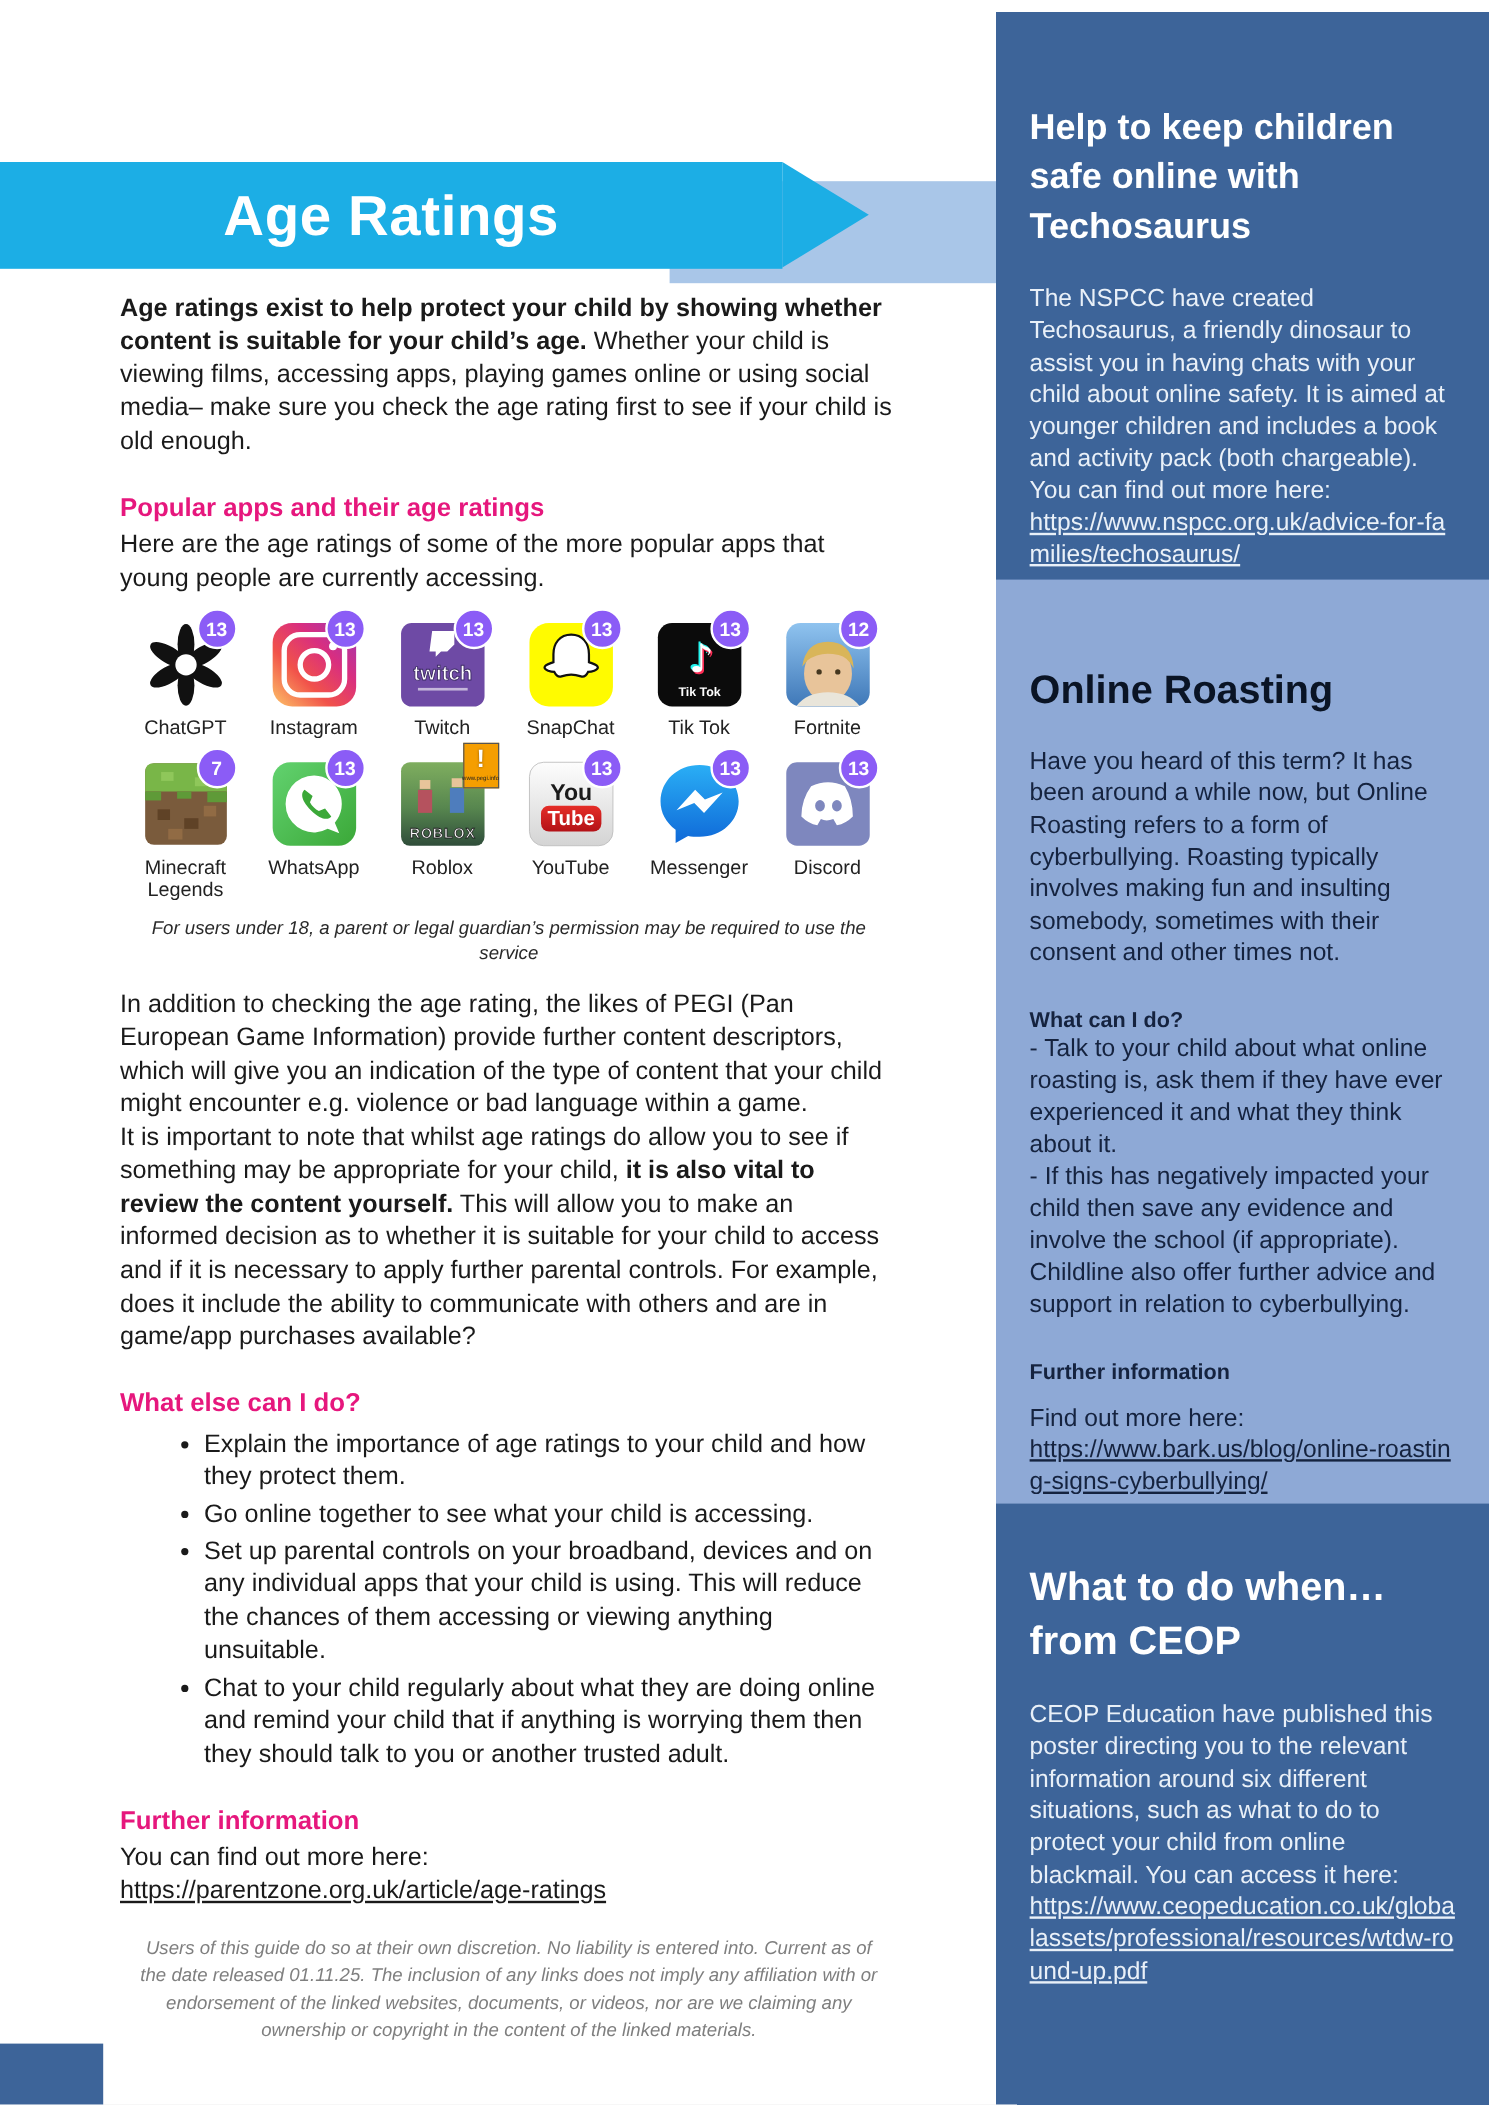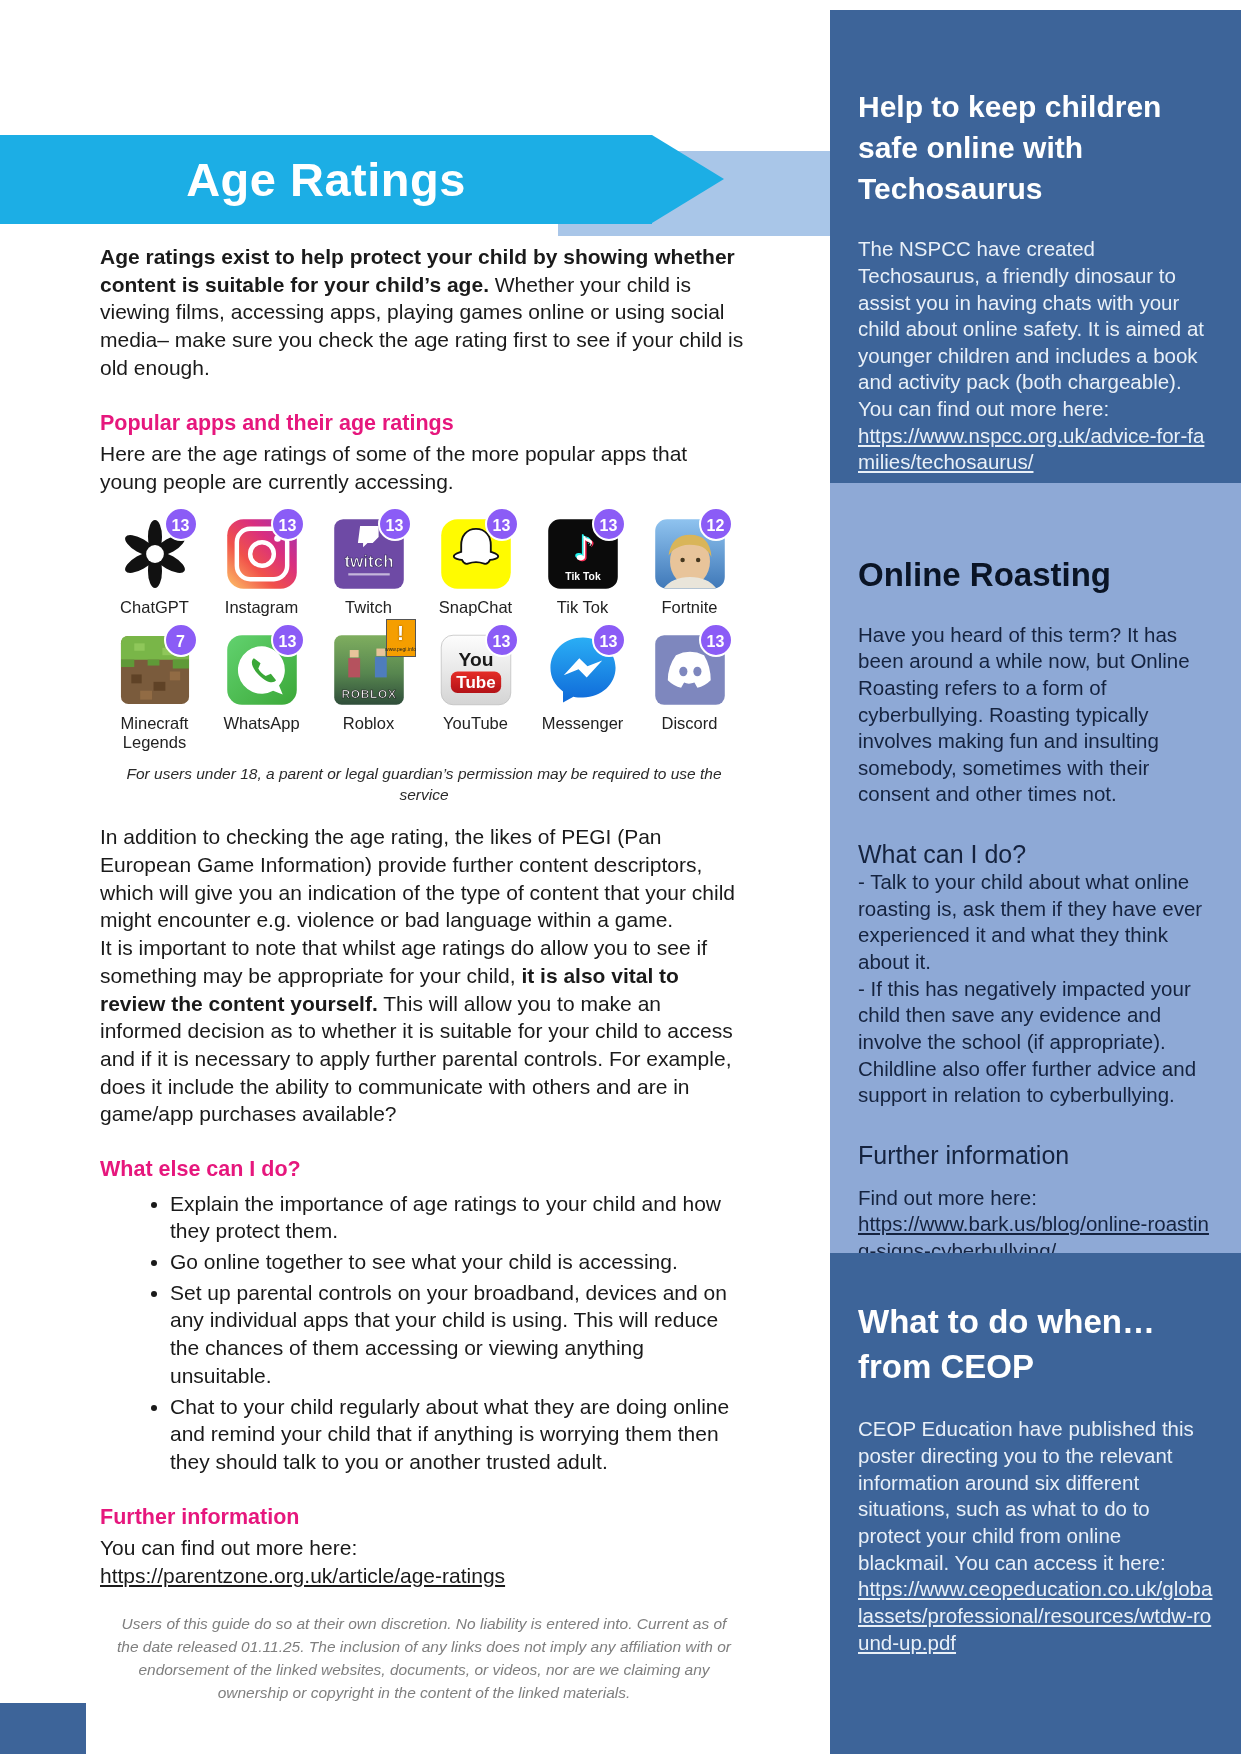--- a/index.html
+++ b/index.html
@@ -48,21 +48,21 @@
 
   
   .side-dark1, .side-light, .side-dark2 { position:absolute; left:830px; width:411px; box-sizing:border-box; }
   .side-dark1 { top:10px; height:556px; background:#3d6499; color:#e9f0f8; padding:76px 26px 0 28px; }
   .side-light { top:483px; height:783px; background:#8ea9d6; color:#15233f; padding:72px 26px 0 28px; }
   .side-dark2 { top:1253px; height:501px; background:#3d6499; color:#e9f0f8; padding:46px 26px 0 28px; }
 
   .side-h-white { color:#ffffff; font-weight:bold; font-size:30px; line-height:1.37; margin:0; }
   .side-h-dark { color:#0a1425; font-weight:bold; font-size:33px; line-height:1.2; margin:0; }
   .side-body { font-size:20.5px; line-height:1.3; margin-top:27px; }
-  .side-sub-h { font-weight:normal; font-size:25px; margin-top:32px; }
+  .side-sub-h { font-weight:bold; font-size:18px; margin-top:32px; }
   .side-dark1 a, .side-dark2 a { color:#e9f0f8; text-decoration:underline; word-break:break-all; }
   .side-light a { color:#15233f; text-decoration:underline; word-break:break-all; }
 
   .corner-block { position:absolute; left:0; top:1703px; width:86px; height:51px; background:#3d6499; }
 </style>
 </head>
 <body>
 
 <div class="page">
 

